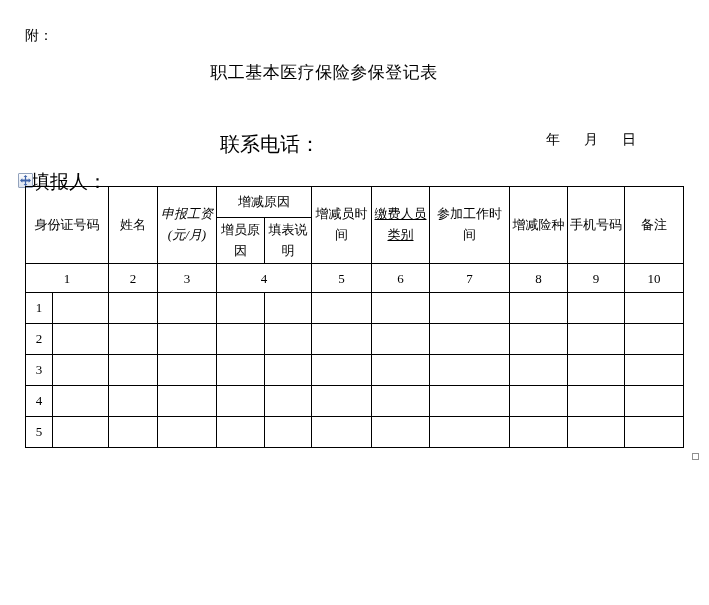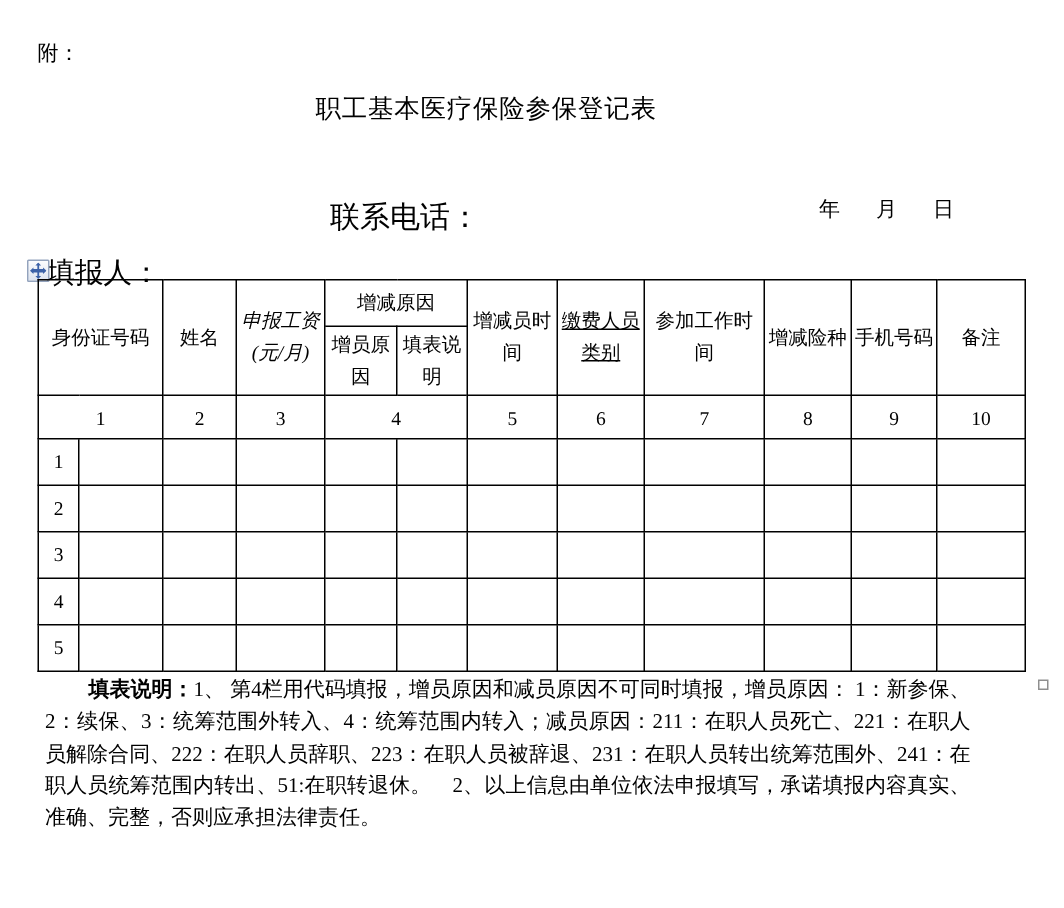--- a/index.html
+++ b/index.html
@@ -202,15 +202,14 @@
           <td class="blank"></td>
           <td class="blank"></td>
           <td class="blank"></td>
           <td class="blank"></td>
         </tr>
       </tbody>
   </table>
 
   <div class="resize-handle"></div>
 
-  <p class="instructions"><b>填表说明：</b><span>1、 第4栏用代码填报，增员原因和减员原因不可同时填报，增员原因： 1：新参保、2：续保、3：统筹范围外转入、4：统筹范围内转入；减员原因：211：在职人员死亡、221：在职人员解除合同、222：在职人员辞职、223：在职人员被辞退、231：在职人员转出统筹范围外、241：在职人员统筹范围内转出、51:在职转退休。　2、以上信息由单位依法申报填写，承诺填报内容真实、准确、完整，否则应承担法律责任。</span></p>
 
 </div>
 
 </body></html>

